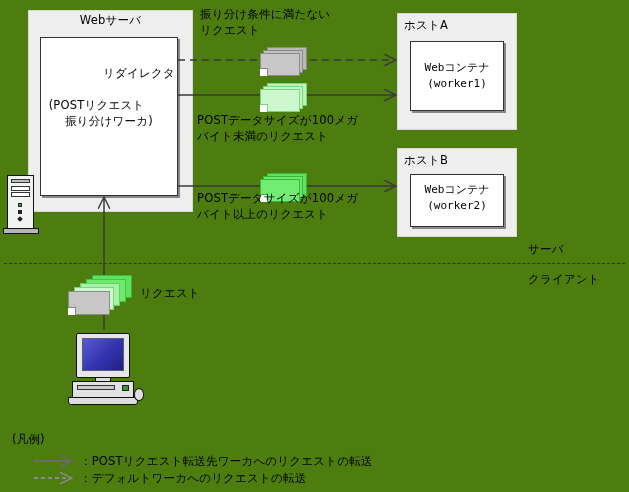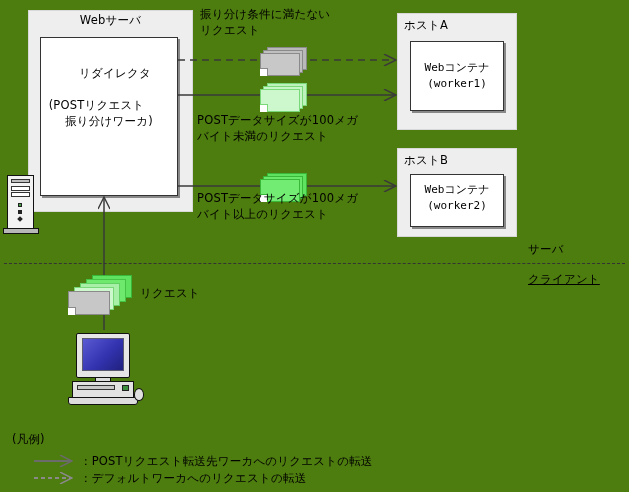--- a/index.html
+++ b/index.html
@@ -169,21 +169,21 @@
 <body>
 
 <div id="canvas">
 
   <div class="gray-panel" style="left:28px; top:10px; width:165px; height:202px;"></div>
 
   <div class="txt center" style="left:28px; top:12px; width:165px;">Webサーバ</div>
 
   <div class="white-box" style="left:40px; top:37px; width:138px; height:159px;"></div>
 
-  <div class="txt center" style="left:40px; top:65px; width:150px;">リダイレクタ</div>
+  <div class="txt center" style="left:40px; top:65px; width:150px;padding-left:24px;">リダイレクタ</div>
   <div class="txt center" style="left:40px; top:97px; width:113px;">(POSTリクエスト</div>
   <div class="txt center" style="left:40px; top:113px; width:138px;">振り分けワーカ)</div>
 
   <div class="tower-base" style="left:3px; top:228px; width:36px; height:6px;"></div>
   <div class="tower-body" style="left:7px; top:175px; width:27px; height:54px;"></div>
   <div class="tower-slot" style="left:11px; top:179px; width:19px; height:4px;"></div>
   <div class="tower-bar" style="left:11px; top:186px; width:19px; height:5px;"></div>
   <div class="tower-bar" style="left:11px; top:192px; width:19px; height:5px;"></div>
   <div class="tower-led" style="left:18px; top:203px; width:4px; height:4px; background:#4aa34a; border:1px solid #222;"></div>
   <div class="tower-led" style="left:18px; top:210px; width:4px; height:4px; background:#222222;"></div>
@@ -248,21 +248,21 @@
   <div class="txt" style="left:200px; top:22px;">リクエスト</div>
 
   <div class="txt" style="left:197px; top:112px;">POSTデータサイズが100メガ</div>
   <div class="txt" style="left:197px; top:128px;">バイト未満のリクエスト</div>
 
   <div class="txt" style="left:197px; top:190px;">POSTデータサイズが100メガ</div>
   <div class="txt" style="left:197px; top:206px;">バイト以上のリクエスト</div>
 
   <div class="divider" style="left:4px; top:263px; width:621px;"></div>
   <div class="txt" style="left:528px; top:241px;">サーバ</div>
-  <div class="txt" style="left:528px; top:271px;text-decoration:underline;">クライアント</div>
+  <div class="txt" style="left:528px; top:271px;">クライアント</div>
 
   <div class="packet-stack" style="left:68px; top:275px; width:64px; height:40px;">
     <div class="pkt" style="left:24px; top:0px; width:40px; height:23px; background:#5fe25f; border-color:#39b739;"></div>
     <div class="pkt" style="left:18px; top:4px; width:40px; height:23px; background:#6ee96e; border-color:#44c344;"></div>
     <div class="pkt" style="left:12px; top:8px; width:40px; height:23px; background:#a8f0a8; border-color:#62d062;"></div>
     <div class="pkt" style="left:6px; top:12px; width:40px; height:23px; background:#cdf8cd; border-color:#79d979;"></div>
     <div class="pkt" style="left:0px; top:16px; width:42px; height:24px; background:#c7c7c7; border-color:#8a8a8a;"></div>
   </div>
 
   <div class="txt" style="left:140px; top:285px;">リクエスト</div>

